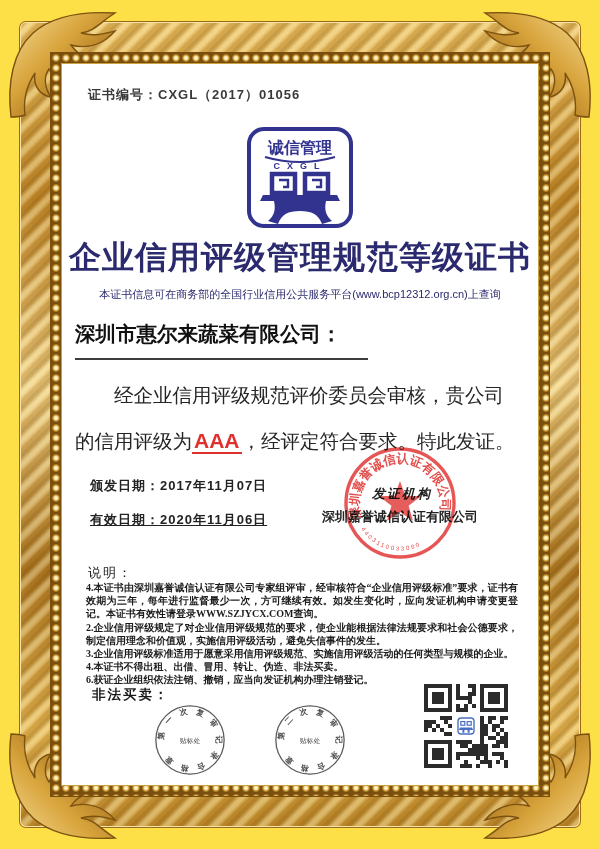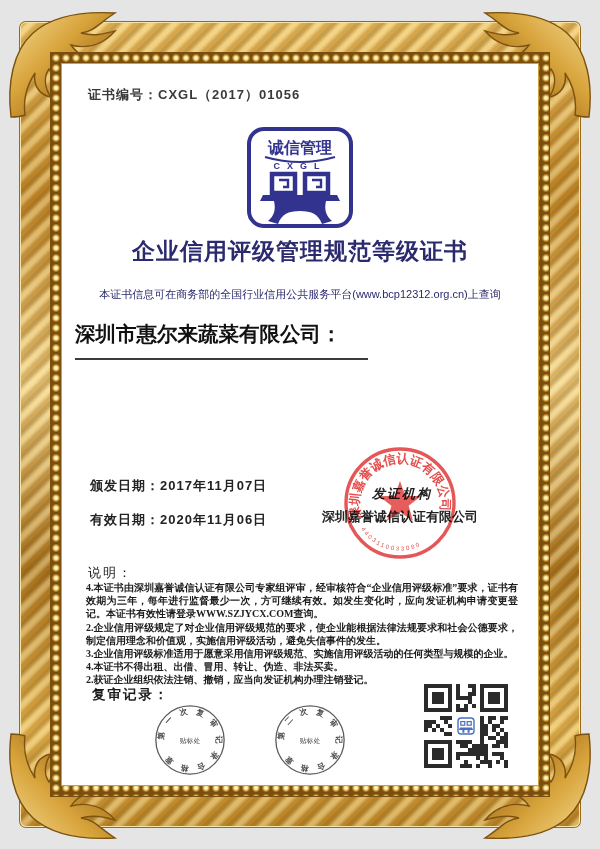--- a/index.html
+++ b/index.html
@@ -1,17 +1,17 @@
 <!DOCTYPE html>
 <html><head>
 <meta charset="utf-8">
 <style>
   html,body{margin:0;padding:0;}
   body{width:600px;height:849px;background:#ffffff;font-family:"Liberation Sans",sans-serif;}
-  .page{position:relative;width:600px;height:849px;background:#e5e5e5;overflow:hidden;}
+  .page{position:relative;width:600px;height:849px;background:#fde047;overflow:hidden;}
 
   
   .band{position:absolute;left:20px;top:22px;right:20px;bottom:22px;border-radius:6px;
     background:
       repeating-linear-gradient(135deg, rgba(122,78,14,.30) 0 3px, rgba(255,243,196,.38) 7px 10px, rgba(160,104,24,.28) 14px 17px),
       linear-gradient(180deg,#edc465,#c08727 22%,#f2d488 45%,#a9741e 68%,#e7ba55 88%,#c08c2b);
     box-shadow:0 0 0 1px #9a6a16, inset 0 0 0 1px #f7e3a8;}
   .beads{position:absolute;left:50px;top:52px;right:50px;bottom:52px;
     background:#b8811b;border:1px solid #7a4e0e;
     background-image:radial-gradient(circle at 5px 5px,#fff3c4 1.4px,#d2a13c 2.8px,#7a4e0e 4.4px);
@@ -19,31 +19,31 @@
   .paper{position:absolute;left:61px;top:63px;right:61px;bottom:63px;background:#ffffff;
     box-shadow:inset 0 0 0 1px #caa23f;}
   svg.corner{position:absolute;width:118px;height:118px;}
   .c-tl{left:3px;top:5px}.c-tr{right:3px;top:5px;transform:scaleX(-1)}
   .c-bl{left:3px;bottom:3px;transform:scaleY(-1)}.c-br{right:3px;bottom:3px;transform:scale(-1,-1)}
 
   
   .abs{position:absolute;}
   .certno{left:88px;top:86px;font-size:13px;font-weight:bold;color:#3a3a3a;letter-spacing:1px;}
   .logo{left:245px;top:126px;}
-  .title{left:0;right:0;top:236px;text-align:center;font-size:23px;font-weight:bold;
+  .title{left:0;right:0;top:236px;text-align:center;font-size:32px;font-weight:bold;
     color:#2b2a6e;letter-spacing:1px;}
   .subtitle{left:0;right:0;top:287px;text-align:center;font-size:11px;font-weight:normal;color:#2b2a6e;}
   .company{left:75px;top:320px;font-size:20.5px;font-weight:bold;color:#111;
     border-bottom:2px solid #3c3c3c;padding:0 26px 10px 0;}
   .bodytext{left:75px;right:76px;top:373px;font-size:19.5px;color:#252525;font-weight:500;
     line-height:45px;text-align:justify;}
   .bodytext .indent{display:inline-block;width:2em;}
   .rating{color:#e0302e;font-weight:bold;font-size:21px;border-bottom:2px solid #e0302e;padding:0 2px;}
   .dateline{font-size:13px;font-weight:bold;color:#222;letter-spacing:1px;}
-  .d1{left:90px;top:477px;} .d2{left:90px;top:511px;}
+  .d1{left:90px;top:477px;} .d2{left:90px;top:511px;text-decoration:underline;}
   .issuer-label{left:372px;top:485px;font-size:13px;font-weight:bold;color:#222;letter-spacing:2px;font-style:italic;}
   .issuer-name{left:322px;top:508px;font-size:13px;font-weight:bold;color:#222;}
   .seal{left:338px;top:446px;mix-blend-mode:multiply;}
   .notes-head{left:88px;top:564px;font-size:13px;font-weight:normal;color:#1a1a1a;letter-spacing:2px;}
   .notes{left:86px;right:82px;top:581px;font-family:"Liberation Serif",serif;font-size:10px;
     font-weight:bold;color:#1c1c1c;line-height:13.2px;text-align:justify;}
   .notes p{margin:0;}
   .review-head{left:92px;top:686px;font-size:13.5px;font-weight:bold;color:#1a1a1a;letter-spacing:2px;}
   .stamp1{left:150px;top:701px;} .stamp2{left:270px;top:701px;}
   .qr{left:424px;top:684px;}
@@ -91,20 +91,24 @@
       <path d="M67,54 h9 v7 h-5" stroke-width="2.4"></path>
       <path d="M18,69 h74 l3,6 h-14 c-2,9 0,15 6,20 l-10,3 c-4,-10 -10,-13 -22,-13 s-18,3 -22,13 l-10,-3 c6,-5 8,-11 6,-20 h-14 z" fill="#32328f" stroke="none"></path>
     </g>
   </svg>
 
   <div class="abs title">企业信用评级管理规范等级证书</div>
   <div class="abs subtitle">本证书信息可在商务部的全国行业信用公共服务平台(www.bcp12312.org.cn)上查询</div>
 
   <div class="abs company">深圳市惠尔来蔬菜有限公司：</div>
 
+  <div class="abs bodytext">
+    <span class="indent"></span><span>经企业信用评级规范评价委员会审核，贵公司</span><br>
+    <span>的信用评级为</span><span class="rating">AAA</span><span>，经评定符合要求。特此发证。</span>
+  </div>
 
   <div class="abs dateline d1"><span>颁发日期：</span><span>2017年11月07日</span></div>
   <div class="abs dateline d2"><span>有效日期：</span><span>2020年11月06日</span></div>
 
   <div class="abs issuer-label">发证机构</div>
   <div class="abs issuer-name">深圳嘉誉诚信认证有限公司</div>
   <svg class="abs seal" width="125" height="122" viewBox="0 0 125 122">
     <defs>
       <path id="sealTop" d="M23.5,72 A41,41 0 1 1 100.5,72"></path>
       <path id="sealBot" d="M18,72 A46,46 0 0 0 106,72"></path>
@@ -118,24 +122,24 @@
       <textPath href="#sealBot" startOffset="12">4403110033080</textPath>
     </text>
   </svg>
 
   <div class="abs notes-head">说明：</div>
   <div class="abs notes">
     <p>4.本证书由深圳嘉誉诚信认证有限公司专家组评审，经审核符合“企业信用评级标准”要求，证书有效期为三年，每年进行监督最少一次，方可继续有效。如发生变化时，应向发证机构申请变更登记。本证书有效性请登录WWW.SZJYCX.COM查询。</p>
     <p>2.企业信用评级规定了对企业信用评级规范的要求，使企业能根据法律法规要求和社会公德要求，制定信用理念和价值观，实施信用评级活动，避免失信事件的发生。</p>
     <p>3.企业信用评级标准适用于愿意采用信用评级规范、实施信用评级活动的任何类型与规模的企业。</p>
     <p>4.本证书不得出租、出借、冒用、转让、伪造、非法买卖。</p>
-    <p>2.获证企业组织依法注销、撤销，应当向发证机构办理注销登记。</p>
+    <p>6.获证企业组织依法注销、撤销，应当向发证机构办理注销登记。</p>
   </div>
 
-  <div class="abs review-head">复审记录：</div>
+  <div class="abs review-head">非法买卖：</div>
 
   <svg class="abs stamp1" width="80" height="78" viewBox="0 0 82 78">
     <defs>
         <path id="ring1" d="M14,39 a27,27 0 1 1 54,0 a27,27 0 1 1 -54,0"></path>
       </defs>
     <circle cx="41" cy="39" r="35" fill="none" stroke="#5a5a5a" stroke-width="1.3"></circle>
     <text font-size="8" fill="#4a4a4a" font-weight="bold">
       <textPath href="#ring1" textLength="152">第一次复审记录合格章</textPath>
     </text>
     <text x="41" y="42" text-anchor="middle" font-size="7" fill="#4a4a4a">贴标处</text>

